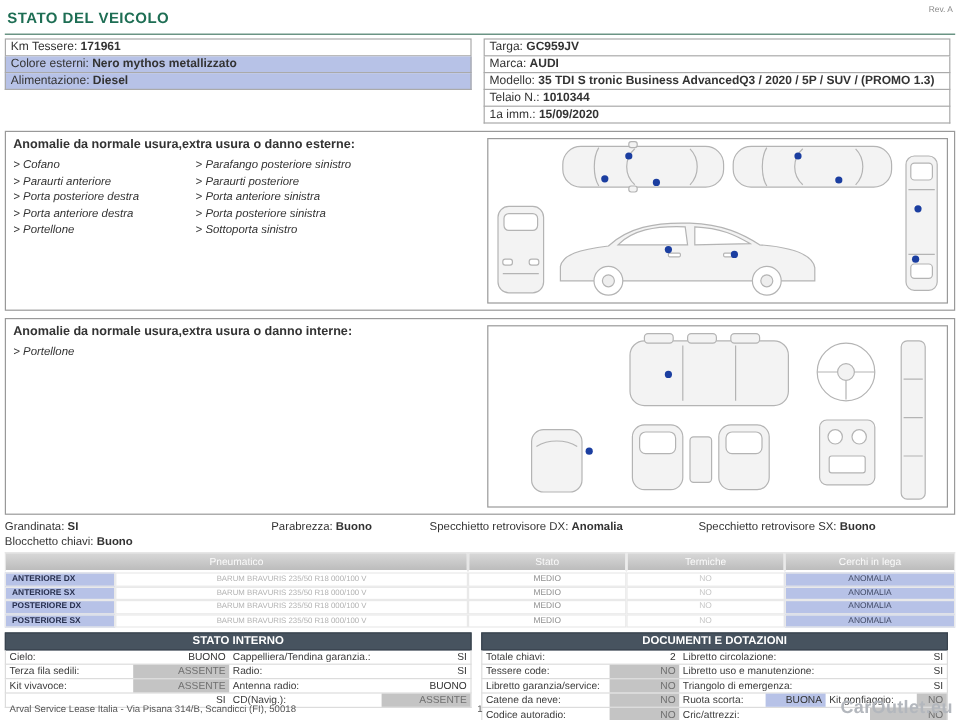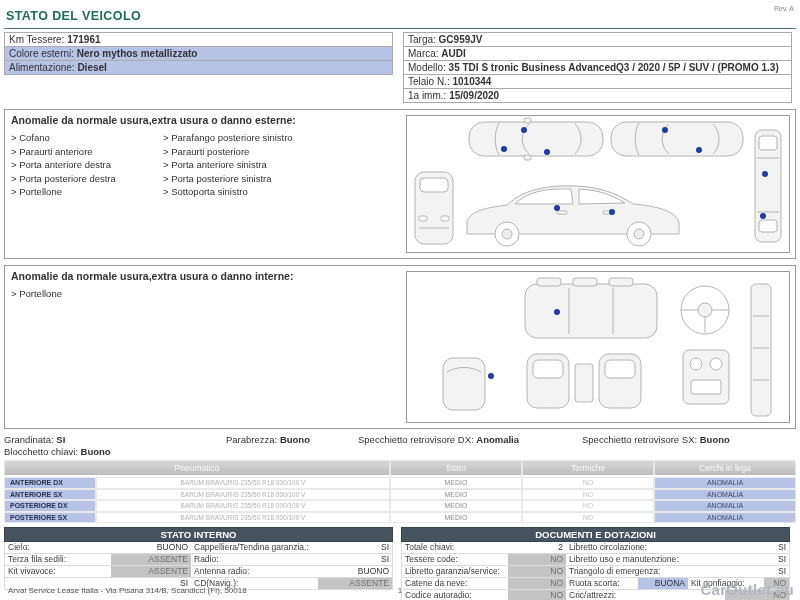--- a/index.html
+++ b/index.html
@@ -12,21 +12,21 @@
   .info{display:flex;gap:10px;margin-top:3px;}
   .itable{width:389px;font-size:10px;}
   .irow{border:1px solid #aaa;border-top:0;padding:0 4px;line-height:13px;min-height:14px;}
   .irow:first-child{border-top:1px solid #aaa;}
   .irow .val{font-weight:bold;}
   .irow.hl{background:#b7c2e7;}
   .sec{border:1px solid #999;margin-top:6px;position:relative;padding:4px 6px;}
   .sec1{height:150px;}
   .sec2{height:164px;}
   .stitle{font-size:10.5px;font-weight:bold;}
-  .alist{display:flex;margin-top:5px;font-size:9.5px;line-height:13.5px;}
+  .alist{display:flex;margin-top:5px;font-size:9.5px;line-height:13.5px;font-style:italic;}
   .alist .c1{width:152px;}
   .aitem::before{content:"> ";}
   .dbox{position:absolute;top:5px;right:5px;width:384px;border:1px solid #999;background:#fff;overflow:hidden;}
   .sec1 .dbox{height:138px;}
   .sec2 .dbox{height:152px;}
   .sumline{display:flex;font-size:9.5px;margin-top:5px;white-space:nowrap;}
   .s1w{width:222px;}.s2w{width:132px;}.s3w{width:224px;}
   .sumline .v,.sum2 .v{font-weight:bold;}
   .sum2{font-size:9.5px;margin-top:1px;}
   .tires{margin-top:3px;display:grid;grid-template-columns:92px 294px 132px 132px 1fr;}
@@ -102,22 +102,22 @@
       </div>
     </div>
   </div>
 
   <div class="sec sec1">
     <div class="stitle">Anomalie da normale usura,extra usura o danno esterne:</div>
     <div class="alist">
       <div class="c1">
         <div class="aitem">Cofano</div>
         <div class="aitem">Paraurti anteriore</div>
+        <div class="aitem">Porta posteriore destra</div>
         <div class="aitem">Porta anteriore destra</div>
-        <div class="aitem">Porta posteriore destra</div>
         <div class="aitem">Portellone</div>
       </div>
       <div class="c2">
         <div class="aitem">Parafango posteriore sinistro</div>
         <div class="aitem">Paraurti posteriore</div>
         <div class="aitem">Porta anteriore sinistra</div>
         <div class="aitem">Porta posteriore sinistra</div>
         <div class="aitem">Sottoporta sinistro</div>
       </div>
     </div>

